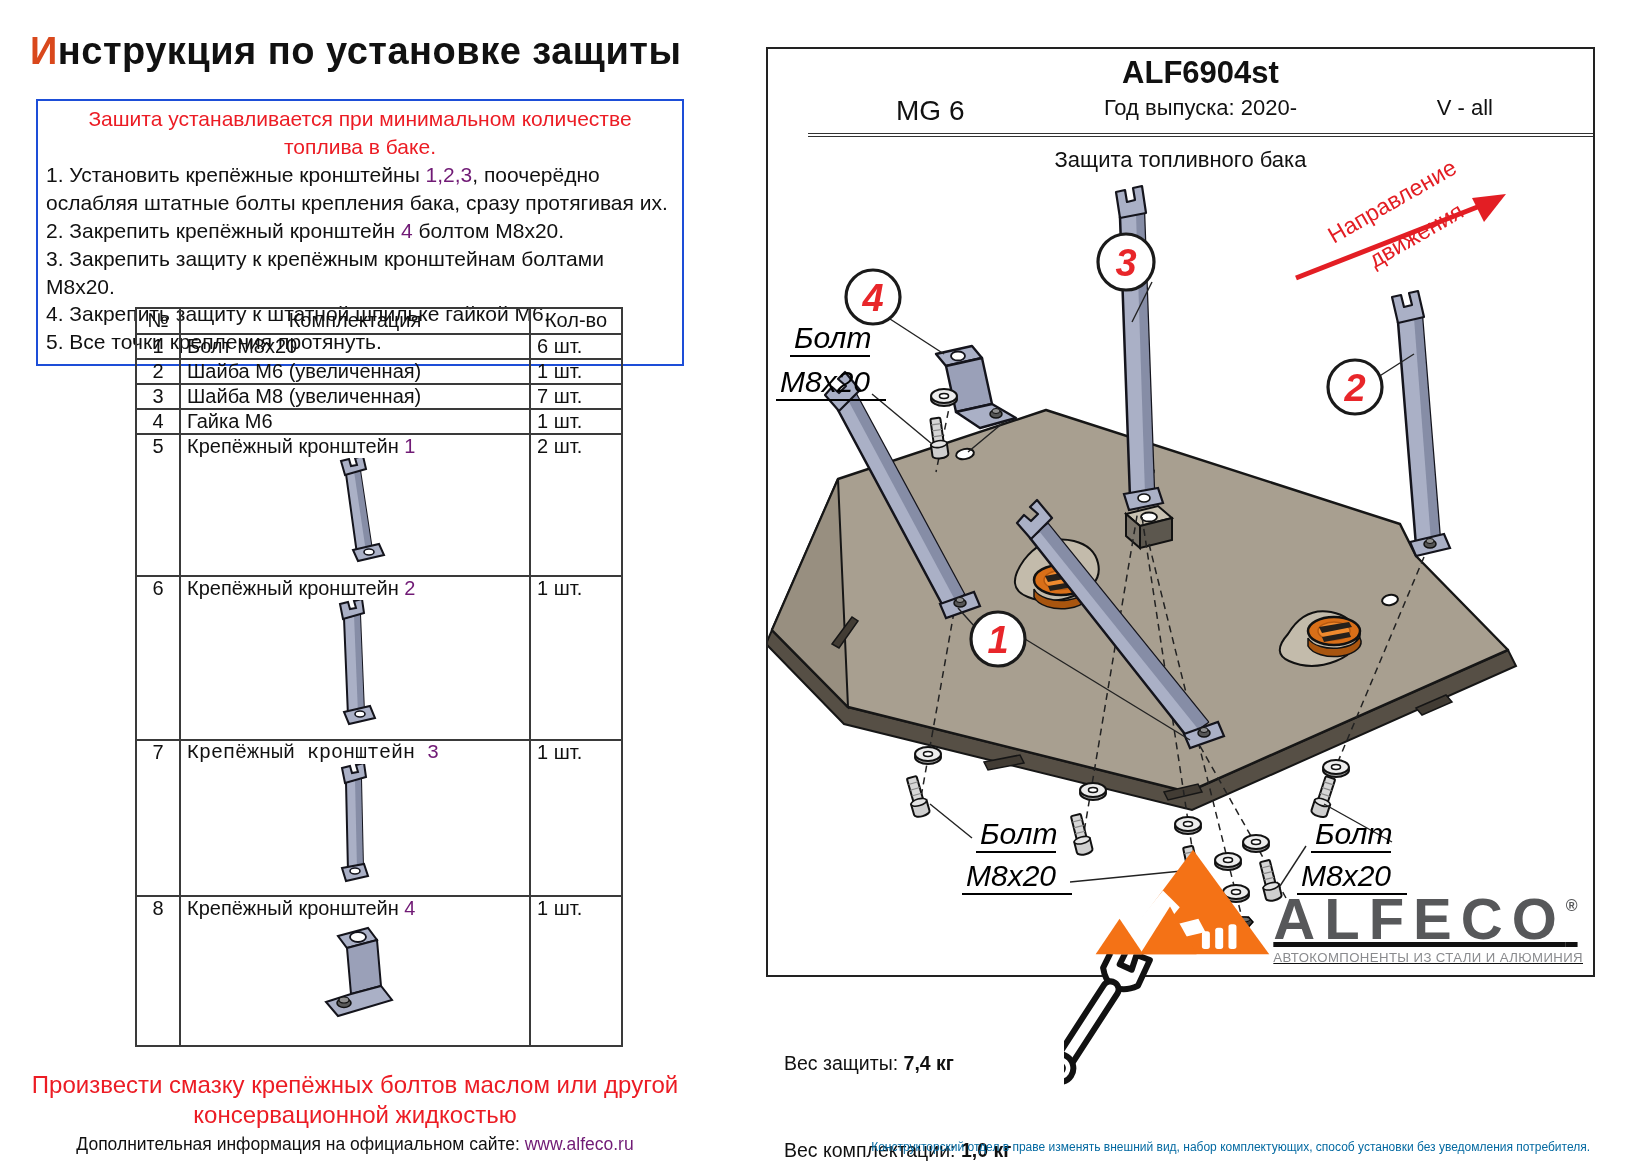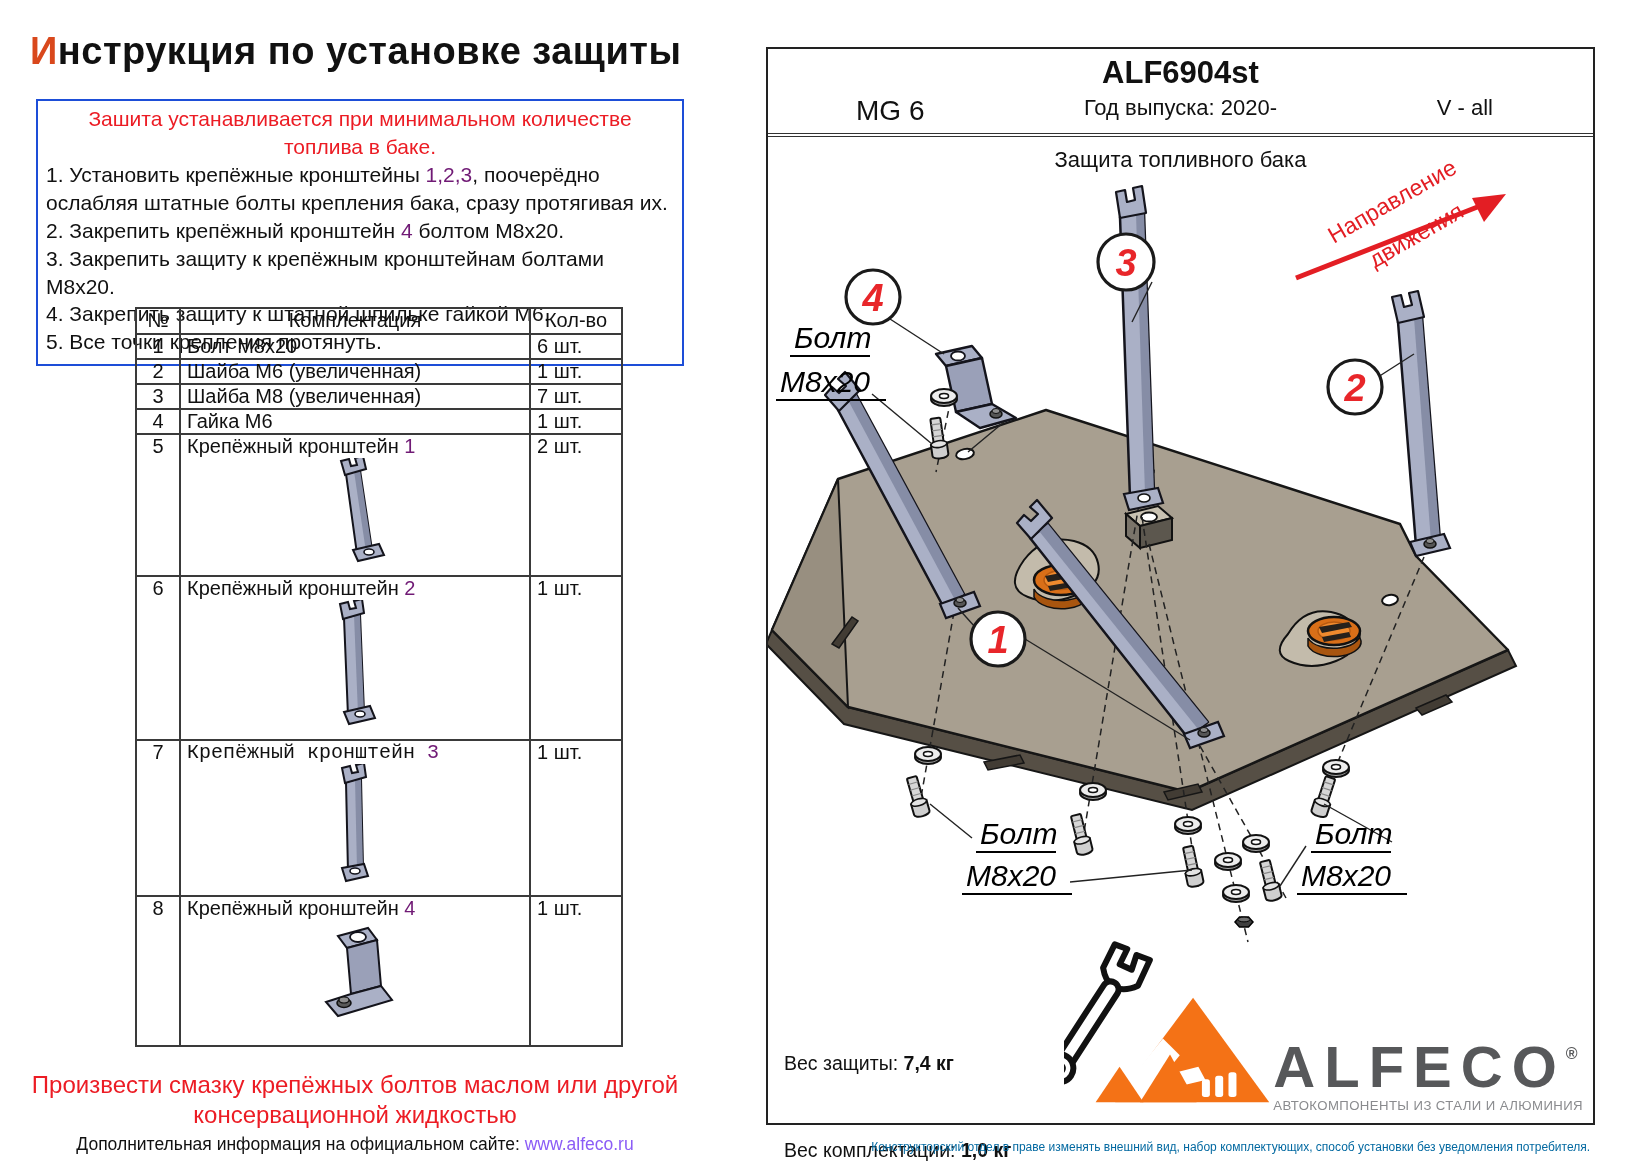--- a/index.html
+++ b/index.html
@@ -5,44 +5,44 @@
   html,body{margin:0;padding:0;background:#ffffff;}
   #page{position:relative;width:1642px;height:1168px;background:#fff;overflow:hidden;
         font-family:"Liberation Sans","DejaVu Sans",sans-serif;color:#111;}
   
   #title{position:absolute;left:30px;top:30px;font-size:38px;font-weight:bold;letter-spacing:.5px;}
   #title .first{color:#d9481c;}
   #warnbox{position:absolute;left:36px;top:99px;width:628px;border:2px solid #1d4ed8;
            padding:4px 8px 8px 8px;font-size:21px;line-height:1.33;}
   #warnbox .headline{color:#ec1c24;text-align:center;display:block;}
   .red{color:#701a75;}
-  .orange-link{color:#8b5cf6;text-decoration:none;}
+  .orange-link{color:#701a75;text-decoration:none;}
   #parts-table{position:absolute;left:135px;top:307px;border-collapse:collapse;font-size:20px;}
   #parts-table td,#parts-table th{border:2px solid #3a3a3a;padding:0 6px;vertical-align:top;}
   #parts-table th{font-weight:normal;text-align:center;height:24px;}
   #parts-table td.num{width:30px;text-align:center;}
   #parts-table td.name{width:336px;}
   #parts-table td.qty{width:78px;}
   #parts-table .imgcell{text-align:center;}
   #footer-red{position:absolute;left:10px;top:1070px;width:690px;text-align:center;
               color:#ec1c24;font-size:24px;line-height:1.25;}
   #site-line{position:absolute;left:10px;top:1134px;width:690px;text-align:center;font-size:17.5px;}
   
-  #panel{position:absolute;left:766px;top:47px;width:829px;height:1078px;border:2px solid #222;box-sizing:border-box;}
+  #panel{position:absolute;left:766px;top:47px;width:829px;height:930px;border:2px solid #222;box-sizing:border-box;padding-left:40px;}
   #panel-header{position:relative;height:84px;border-bottom:4px double #333;}
   #part-number{position:absolute;left:0;right:0;top:6px;text-align:center;font-size:31px;font-weight:600;}
   #car-model{position:absolute;left:88px;top:46px;font-size:28px;}
   #year-line{position:absolute;left:0;right:0;top:46px;text-align:center;font-size:22px;}
   #engine{position:absolute;right:100px;top:46px;font-size:22px;}
   #drawing-title{position:absolute;left:0;right:0;top:98px;text-align:center;font-size:22px;}
   #drawing{position:absolute;left:0;top:93px;}
   #specs{position:absolute;left:16px;top:942px;font-size:19.5px;line-height:29px;white-space:pre;}
   #specs b{font-weight:bold;}
   #wrench{position:absolute;left:296px;top:880px;}
-  #logo{position:absolute;right:10px;bottom:8px;display:flex;align-items:flex-end;gap:2px;}
+  #logo{position:absolute;right:10px;bottom:8px;display:flex;align-items:flex-end;gap:2px;text-decoration:underline;}
   #logo-text{display:flex;flex-direction:column;align-items:flex-start;padding-bottom:2px;}
   #brand{font-size:58px;font-weight:bold;color:#57585a;letter-spacing:9px;line-height:1;}
   #brand sup{font-size:16px;letter-spacing:0;vertical-align:28px;}
   #tagline{font-size:13.2px;color:#8a8b8e;letter-spacing:.4px;margin-top:2px;}
   #fine-print{position:absolute;right:52px;top:1140px;font-size:12px;color:#0369a1;}
   svg text{font-family:"Liberation Sans","DejaVu Sans",sans-serif;}
   .callout-num{fill:#e8262a;font-size:38px;font-weight:bold;font-style:italic;}
   .bolt-label{font-size:30px;font-style:italic;fill:#000;}
   .dir-text{fill:#e31e24;font-size:23px;}
 </style>

